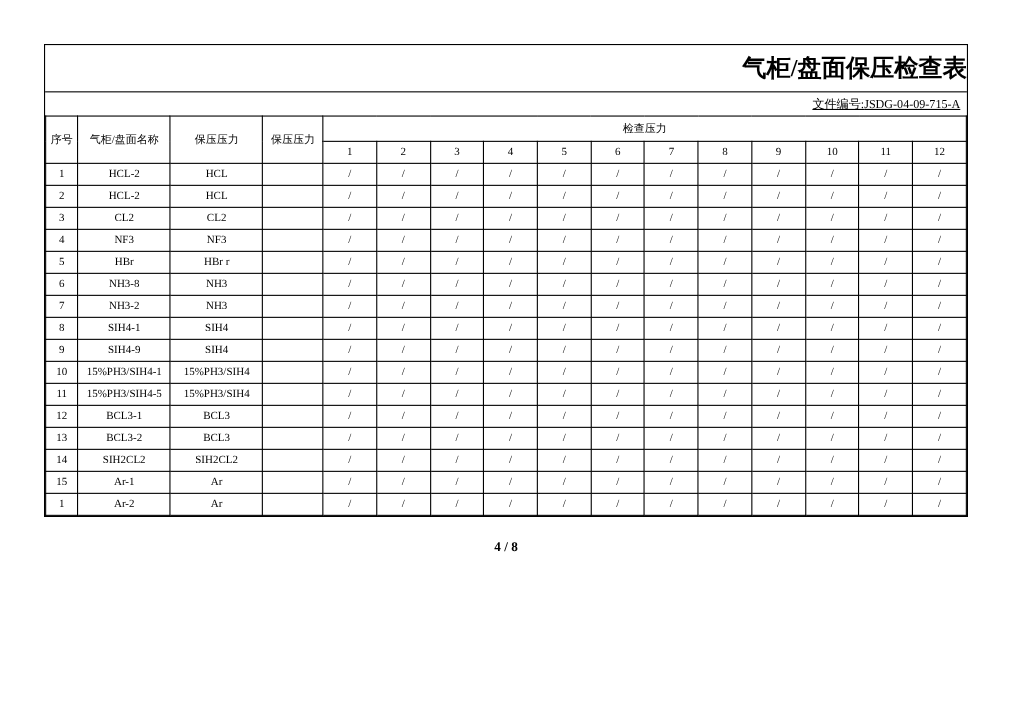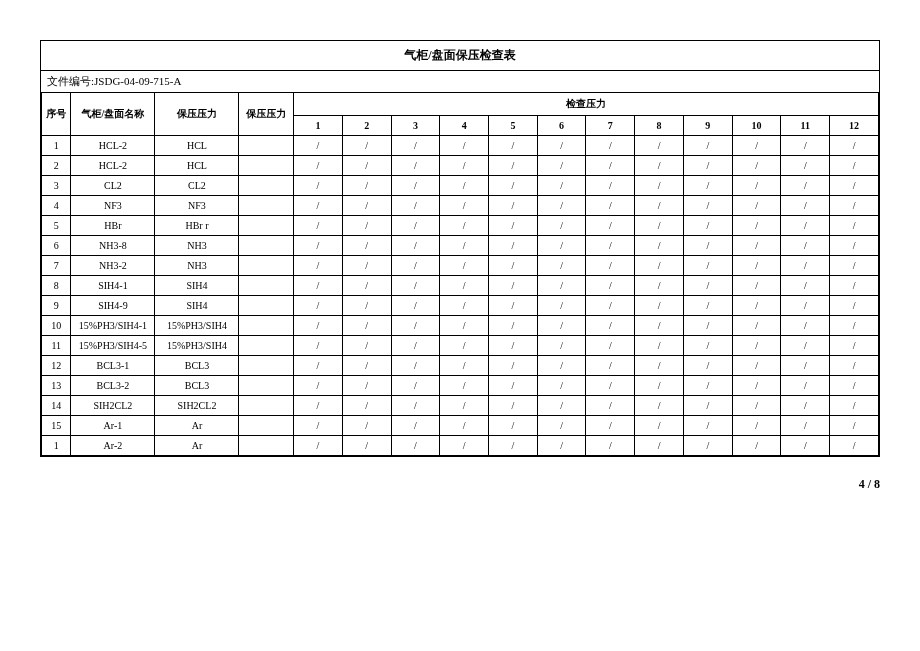--- a/index.html
+++ b/index.html
@@ -7,52 +7,54 @@
       background: #fff;
       font-family: "SimSun", "宋体", serif;
       padding: 40px;
       width: 920px;
     }
     .sheet {
       border: 1.5px solid #000;
       width: 100%;
     }
     .title-row {
-      text-align: center;
-      font-size: 12px;
+      text-align: right;
+      font-size: 22px;
       font-weight: bold;
       padding: 6px 0;
       border-bottom: 1.5px solid #000;
     }
     .docno-row {
+      text-align: right;
       font-size: 11px;
       padding: 3px 6px;
+      text-decoration: underline;
     }
     table {
       border-collapse: collapse;
       width: 100%;
       table-layout: fixed;
     }
     th, td {
       border: 1px solid #000;
       text-align: center;
       vertical-align: middle;
       font-size: 10px;
       padding: 4px 1px;
       overflow: hidden;
       white-space: nowrap;
     }
-    th { font-weight: bold; }
+    th { font-weight: normal; }
     .col-seq { width: 3.5%; }
     .col-name { width: 10%; }
     .col-gas { width: 10%; }
     .col-hold { width: 6.5%; }
     .col-chk { width: 5.8%; }
     .pager {
-      text-align: right;
+      text-align: center;
       font-size: 12px;
       margin-top: 20px;
       font-weight: bold;
     }
   </style>
 </head>
 <body>
 
 <div class="sheet">
   <div class="title-row">气柜/盘面保压检查表</div>

